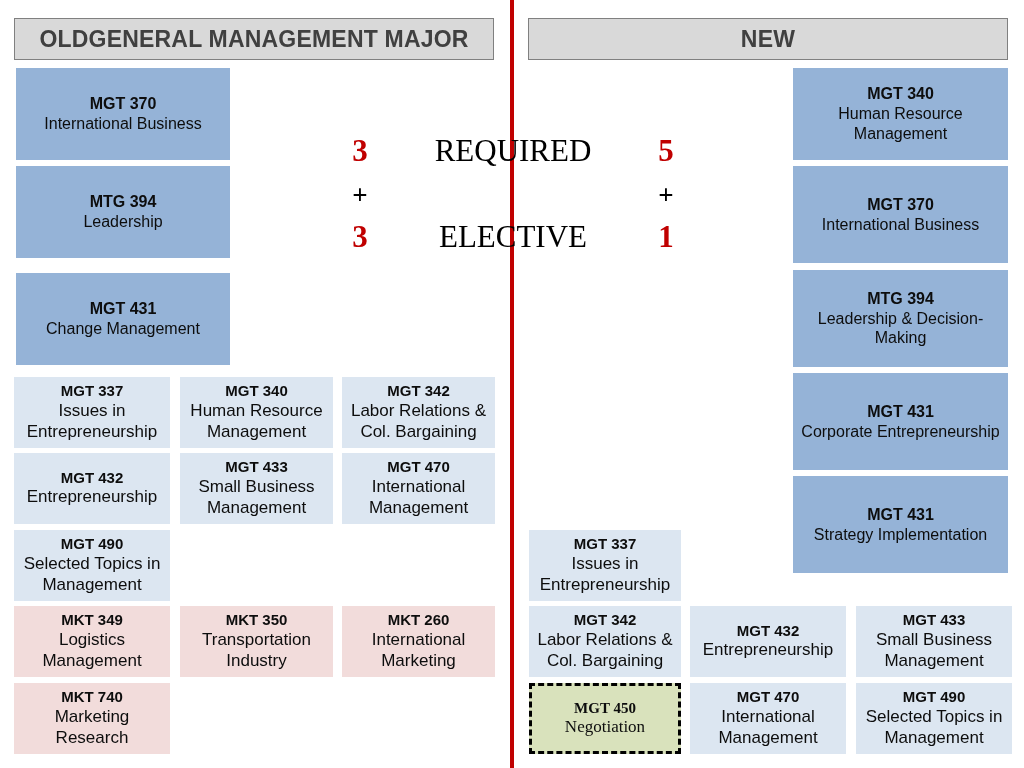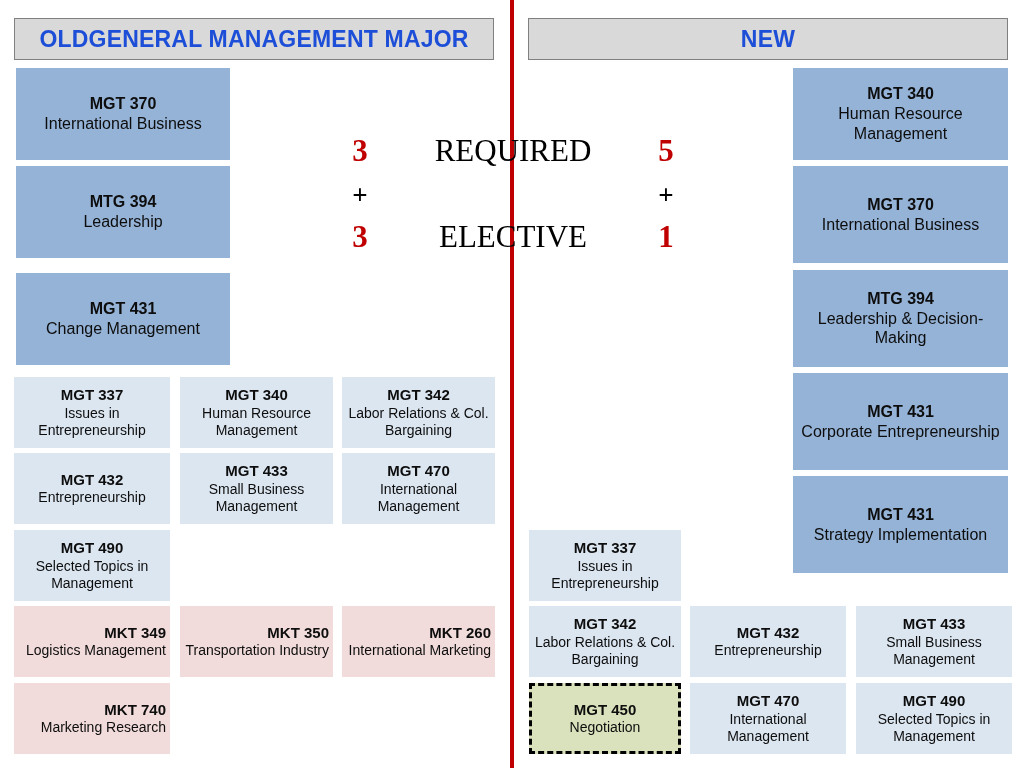--- a/index.html
+++ b/index.html
@@ -28,21 +28,21 @@
   .panel-header {
     position: absolute;
     background: #d9d9d9;
     border: 1.5px solid #808080;
     box-sizing: border-box;
     display: flex;
     align-items: center;
     justify-content: center;
     font-size: 23px;
     letter-spacing: 0.2px;
-    color: #1d4ed8;
+    color: #404040;
     white-space: nowrap;
   }
   .panel-header .hl { font-weight: bold; }
   .panel-header .rest { font-weight: bold; }
   #hdr-old { left: 14px;  top: 18px; width: 480px; height: 42px; }
   #hdr-new { left: 528px; top: 18px; width: 480px; height: 42px; }
 
   
   #divider {
     position: absolute;
@@ -65,34 +65,33 @@
     line-height: 1.23;
     padding: 2px 4px;
   }
   .box .code {
     font-weight: bold;
     font-size: 15px;
     color: #0d0d0d;
   }
   .box .title {
     font-weight: normal;
-    font-size: 14px;
+    font-size: 17px;
     color: #0d0d0d;
   }
   .box.req {
     background: #95b3d7;
   }
   .box.req .code { font-size: 16px; }
   .box.req .title { font-size: 16px; }
   .box.elec {
     background: #dce6f1;
   }
   .box.mkt {
     background: #f2dcdb;
-    align-items: flex-end;
   }
   .box.neg {
     background: #d9e2bc;
     border: 3px dashed #000000;
   }
 
   
   #summary {
     position: absolute;
     left: 330px;
@@ -261,21 +260,21 @@
   </div>
   <div class="box elec" style="left:690px; top:606px; width:156px; height:71px;">
     <span class="code">MGT 432</span>
     <span class="title">Entrepreneurship</span>
   </div>
   <div class="box elec" style="left:856px; top:606px; width:156px; height:71px;">
     <span class="code">MGT 433</span>
     <span class="title">Small Business Management</span>
   </div>
 
-  <div class="box neg" style="left:529px; top:683px; width:152px; height:71px;">
+  <div class="box neg" style="left:529px; top:683px; width:152px; height:71px;font-family:Liberation Serif, serif;">
     <span class="code">MGT 450</span>
     <span class="title">Negotiation</span>
   </div>
   <div class="box elec" style="left:690px; top:683px; width:156px; height:71px;">
     <span class="code">MGT 470</span>
     <span class="title">International Management</span>
   </div>
   <div class="box elec" style="left:856px; top:683px; width:156px; height:71px;">
     <span class="code">MGT 490</span>
     <span class="title">Selected Topics in Management</span>

